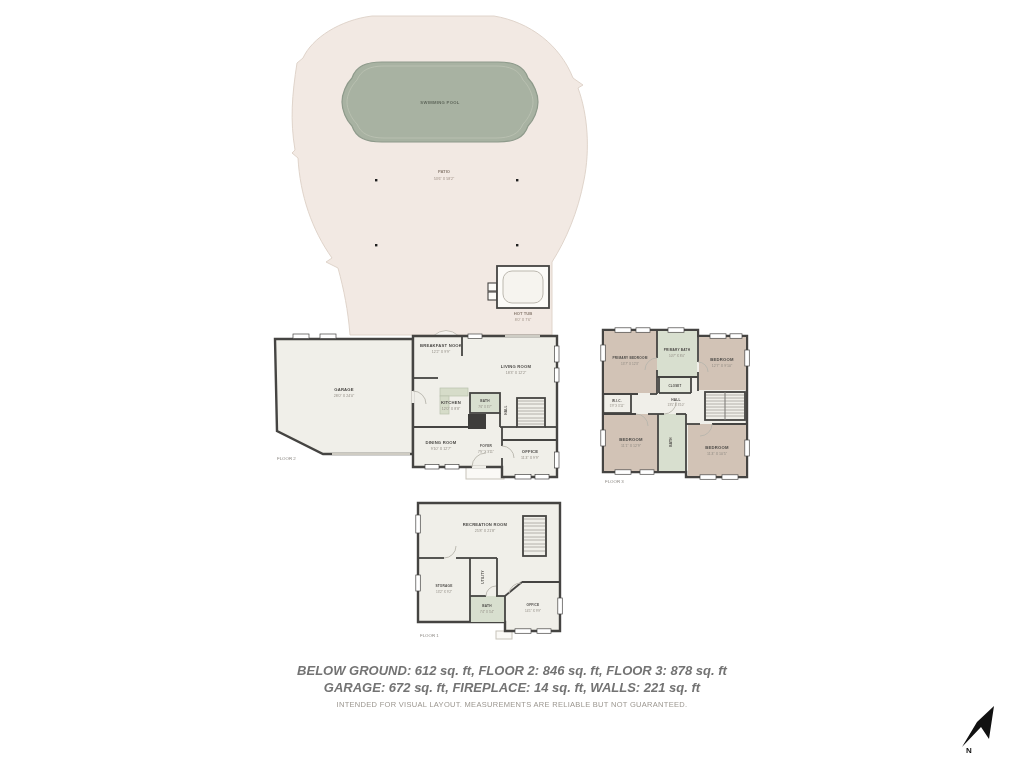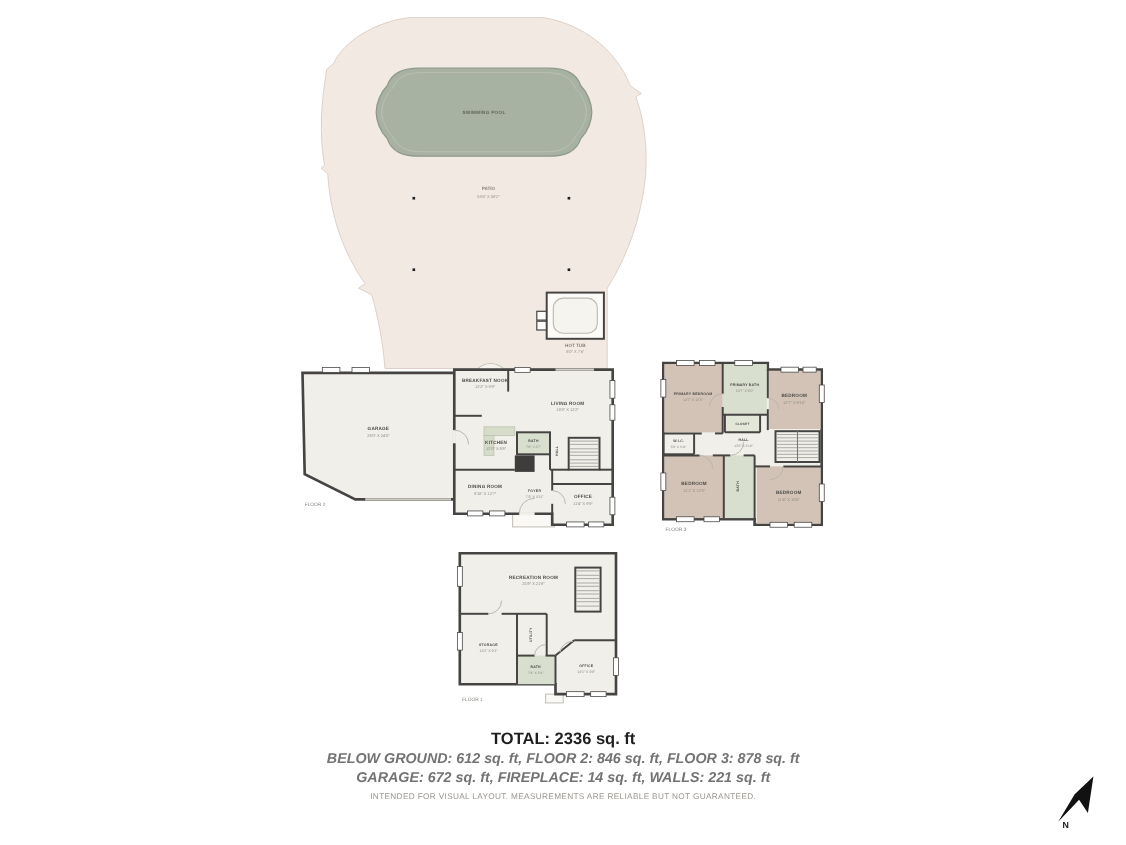--- a/index.html
+++ b/index.html
@@ -282,18 +282,17 @@
       <text class="fl" x="420" y="637">FLOOR 1</text>
     </g>
 
     <g>
       <path d="M 994,706 L 989,739 L 981,727 L 962,747 L 977,722 Z" fill="#111111"></path>
       <text x="966" y="753" font-size="8" font-weight="bold" fill="#111111">N</text>
     </g>
   </svg>
 
   <div class="summary">
-    <div class="total">TOTAL: 2336 sq. ft</div>
     <div class="line">BELOW GROUND: 612 sq. ft, FLOOR 2: 846 sq. ft, FLOOR 3: 878 sq. ft</div>
     <div class="line">GARAGE: 672 sq. ft, FIREPLACE: 14 sq. ft, WALLS: 221 sq. ft</div>
     <div class="disclaimer">INTENDED FOR VISUAL LAYOUT. MEASUREMENTS ARE RELIABLE BUT NOT GUARANTEED.</div>
   </div>
 </div>
 
 </body></html>

